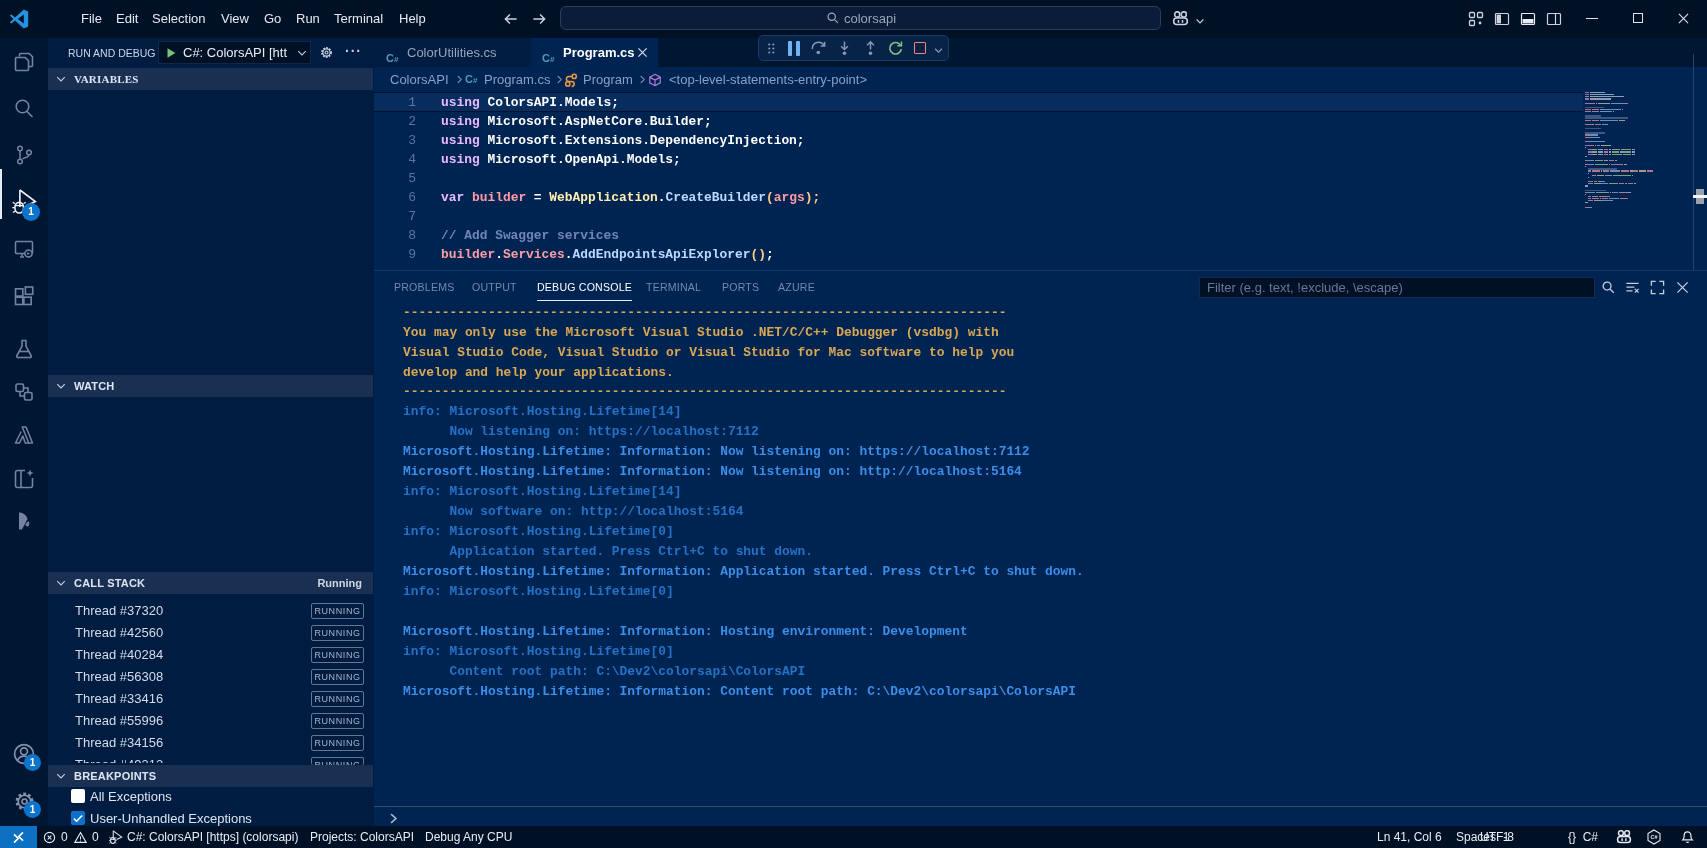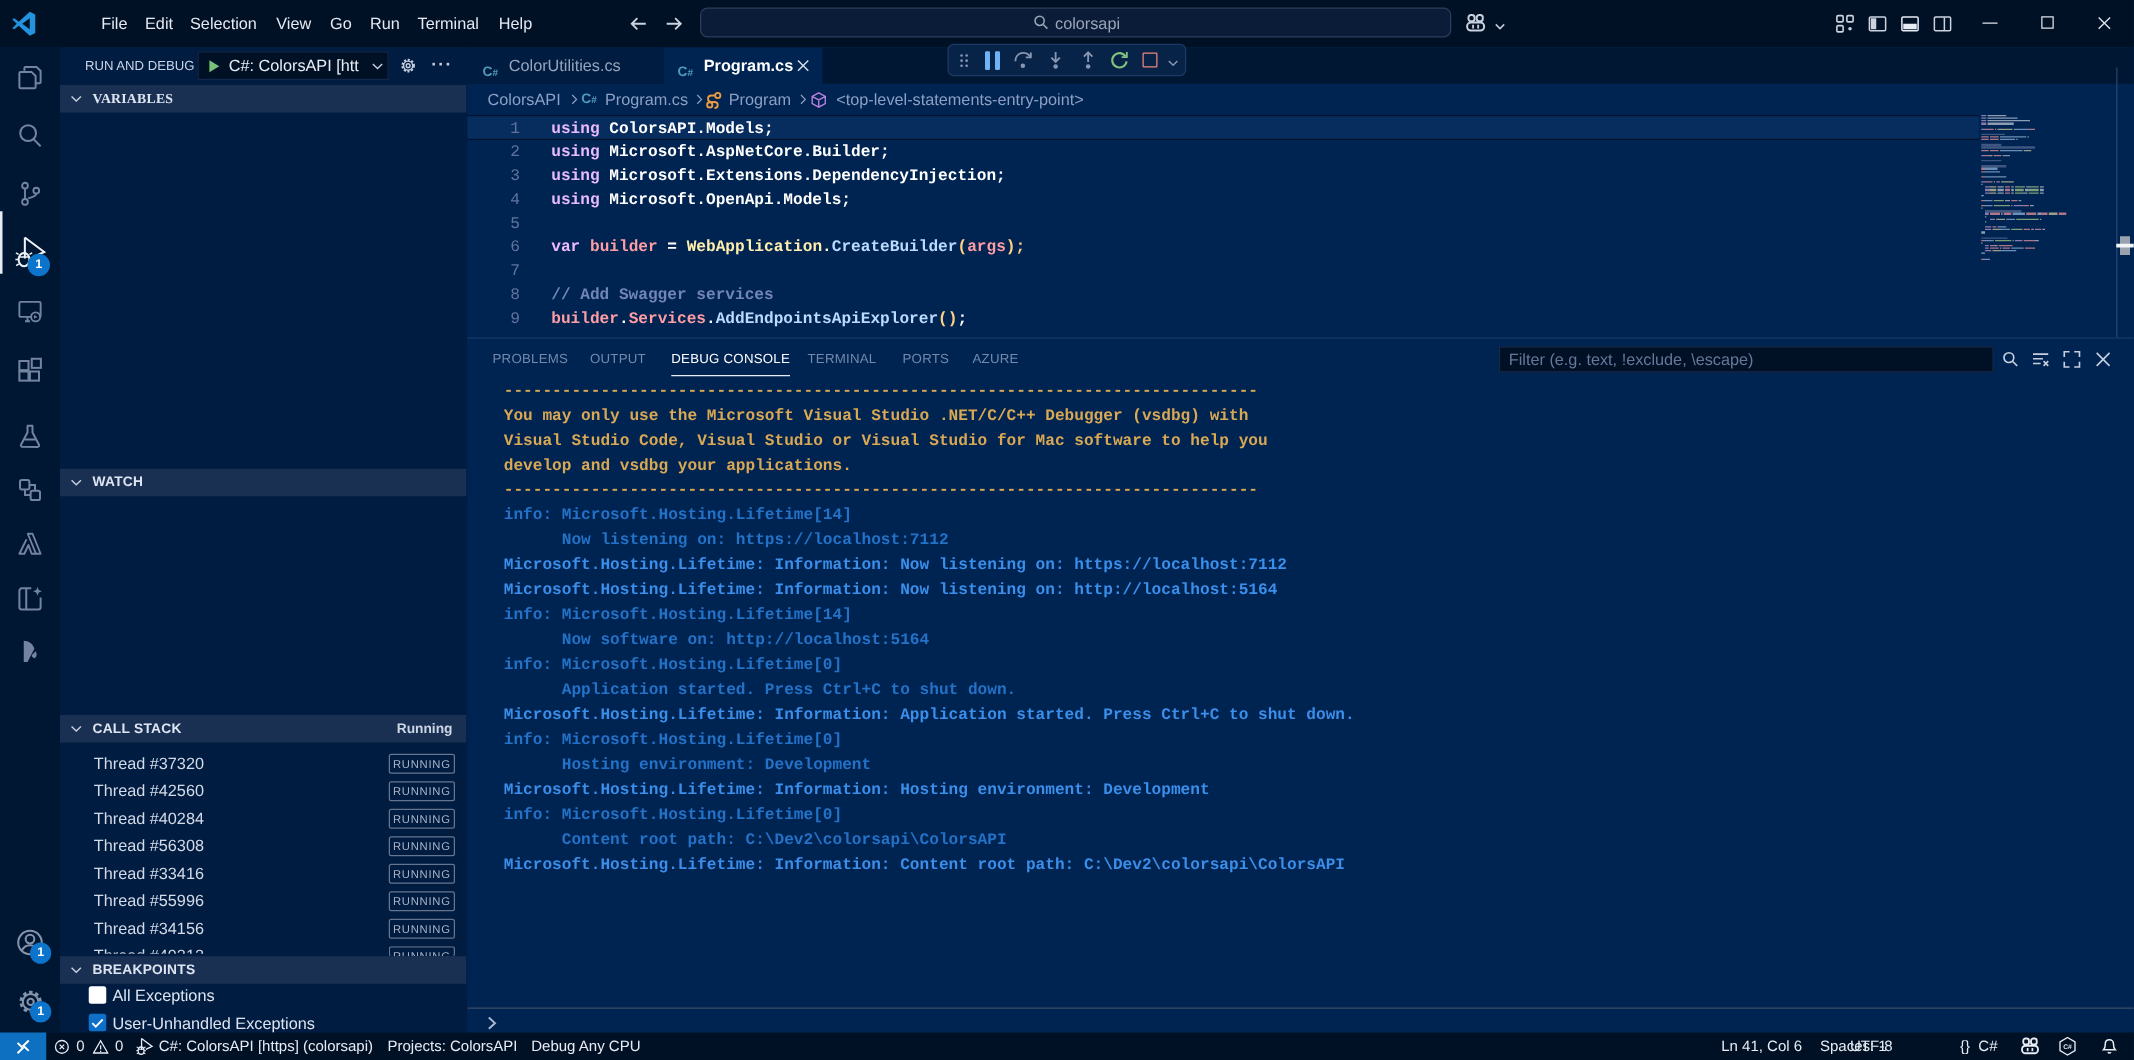--- a/index.html
+++ b/index.html
@@ -575,33 +575,32 @@
     <svg class="abs" style="left:1276px;top:9px" width="15" height="15" viewBox="0 0 16 16" fill="none" stroke="#c6cede" stroke-width="1.4">
         <path d="M6 1.5 H1.5 V6 M10 1.5 H14.5 V6 M6 14.5 H1.5 V10 M10 14.5 H14.5 V10"></path>
       </svg>
     <svg class="abs" style="left:1301px;top:9px" width="15" height="15" viewBox="0 0 16 16" stroke="#c6cede" stroke-width="1.4">
         <path d="M2.5 2.5 L13.5 13.5 M13.5 2.5 L2.5 13.5"></path>
       </svg>
 
     <div class="conline gold" style="top:32px">------------------------------------------------------------------------------</div>
     <div class="conline gold" style="top:52px">You may only use the Microsoft Visual Studio .NET/C/C++ Debugger (vsdbg) with</div>
     <div class="conline gold" style="top:72px">Visual Studio Code, Visual Studio or Visual Studio for Mac software to help you</div>
-    <div class="conline gold" style="top:92px">develop and vsdbg your applications.</div>
+    <div class="conline gold" style="top:92px">develop and help your applications.</div>
     <div class="conline gold" style="top:111px">------------------------------------------------------------------------------</div>
     <div class="conline b1" style="top:131px">info: Microsoft.Hosting.Lifetime[14]</div>
     <div class="conline b1" style="top:151px">      Now listening on: https://localhost:7112</div>
     <div class="conline b2" style="top:171px">Microsoft.Hosting.Lifetime: Information: Now listening on: https://localhost:7112</div>
     <div class="conline b2" style="top:191px">Microsoft.Hosting.Lifetime: Information: Now listening on: http://localhost:5164</div>
     <div class="conline b1" style="top:211px">info: Microsoft.Hosting.Lifetime[14]</div>
     <div class="conline b1" style="top:231px">      Now software on: http://localhost:5164</div>
     <div class="conline b1" style="top:251px">info: Microsoft.Hosting.Lifetime[0]</div>
     <div class="conline b1" style="top:271px">      Application started. Press Ctrl+C to shut down.</div>
     <div class="conline b2" style="top:291px">Microsoft.Hosting.Lifetime: Information: Application started. Press Ctrl+C to shut down.</div>
     <div class="conline b1" style="top:311px">info: Microsoft.Hosting.Lifetime[0]</div>
-    <div class="conline b1" style="top:331px">      Hosting environment: Development</div>
     <div class="conline b2" style="top:351px">Microsoft.Hosting.Lifetime: Information: Hosting environment: Development</div>
     <div class="conline b1" style="top:371px">info: Microsoft.Hosting.Lifetime[0]</div>
     <div class="conline b1" style="top:391px">      Content root path: C:\Dev2\colorsapi\ColorsAPI</div>
     <div class="conline b2" style="top:411px">Microsoft.Hosting.Lifetime: Information: Content root path: C:\Dev2\colorsapi\ColorsAPI</div>
 
     <div class="abs" style="left:0;top:535px;width:1333px;height:1px;background:#3d4c66;"></div>
     <svg class="abs" style="left:13px;top:541px" width="13" height="13" viewBox="0 0 16 16" fill="none" stroke="#aab6c9" stroke-width="2">
         <path d="M5 2.5 L11 8 L5 13.5"></path>
       </svg>
   </div>

